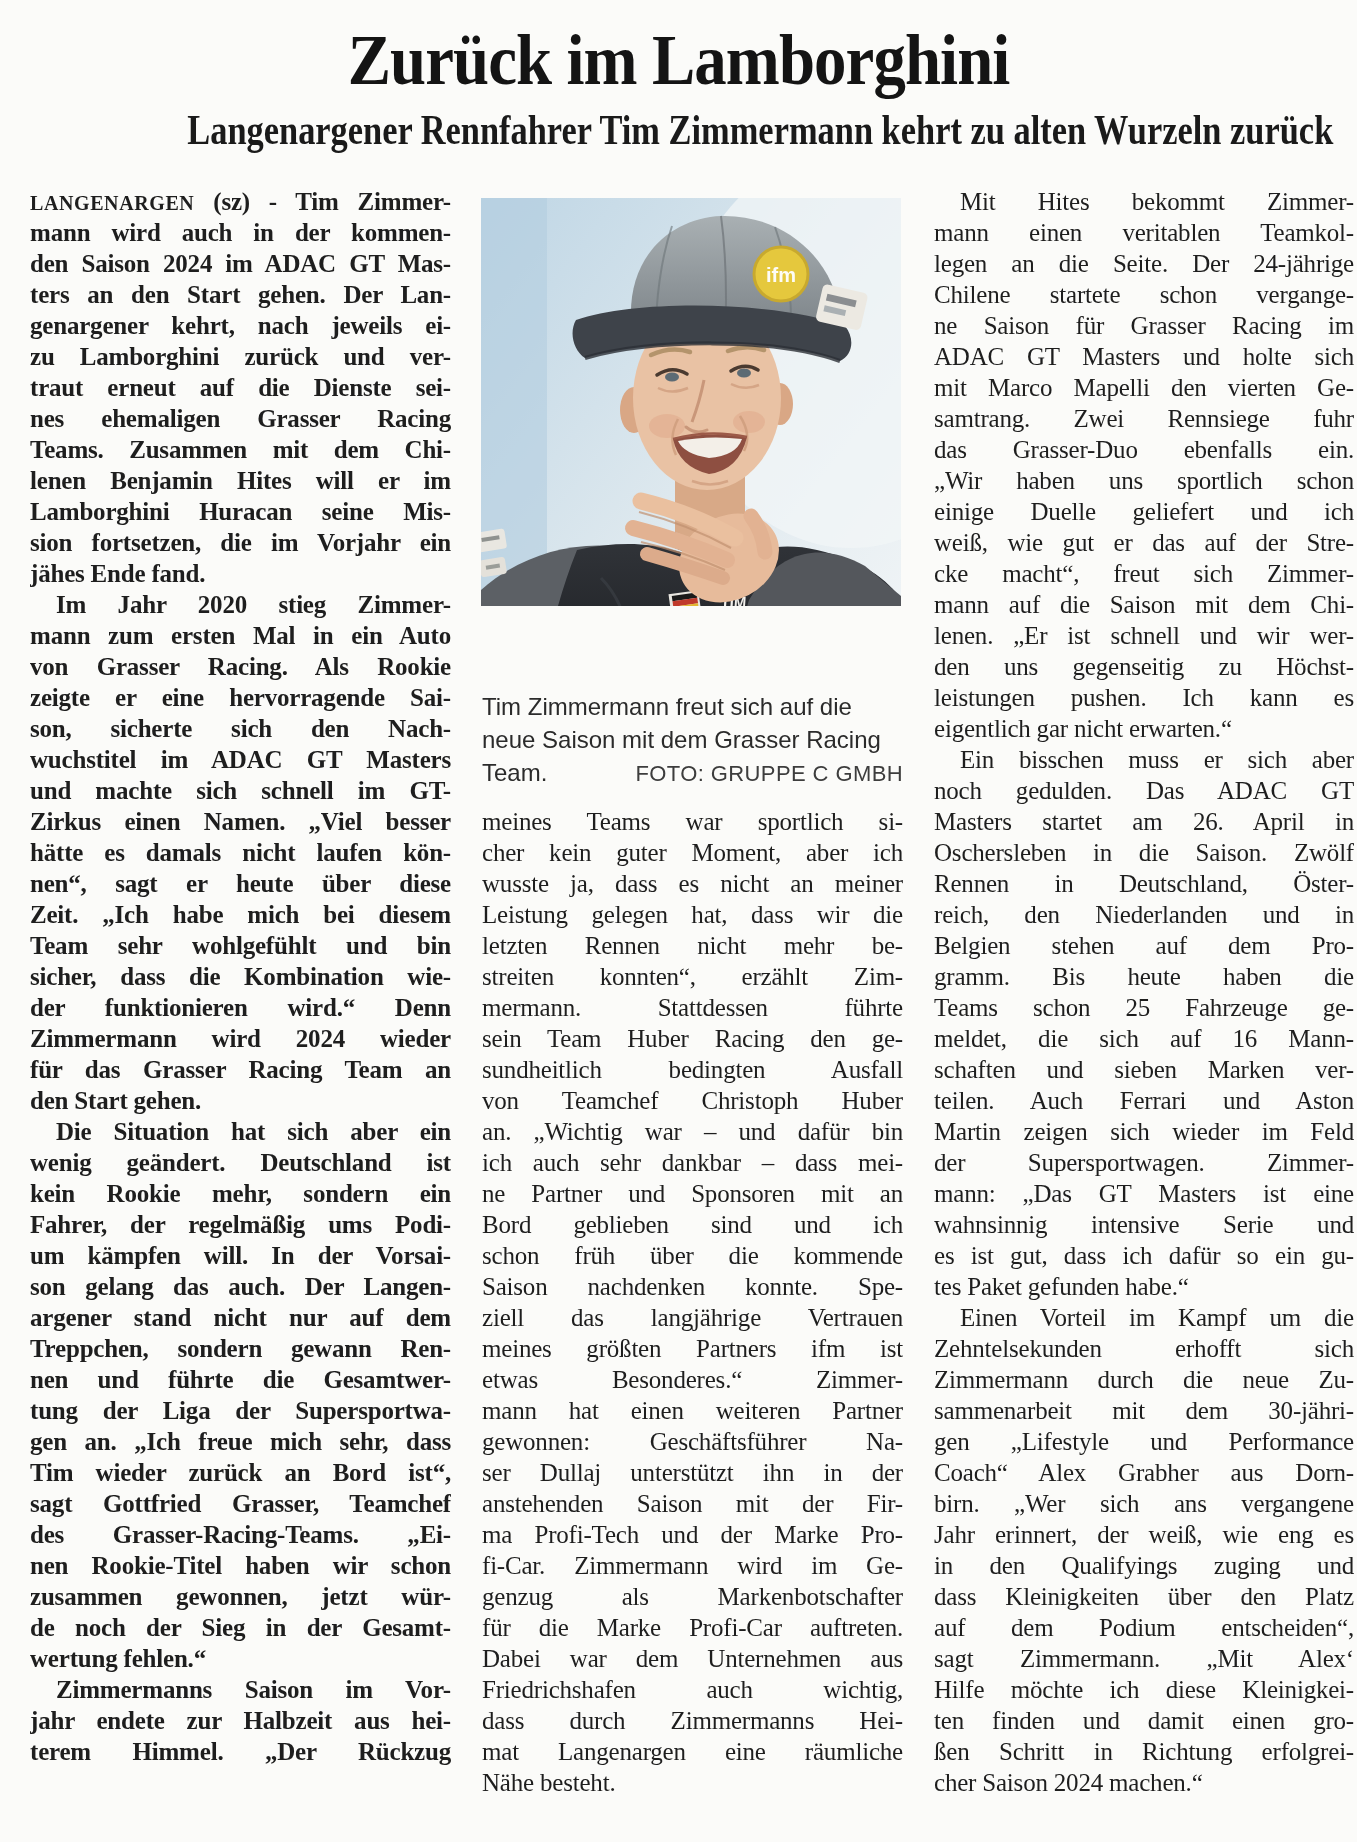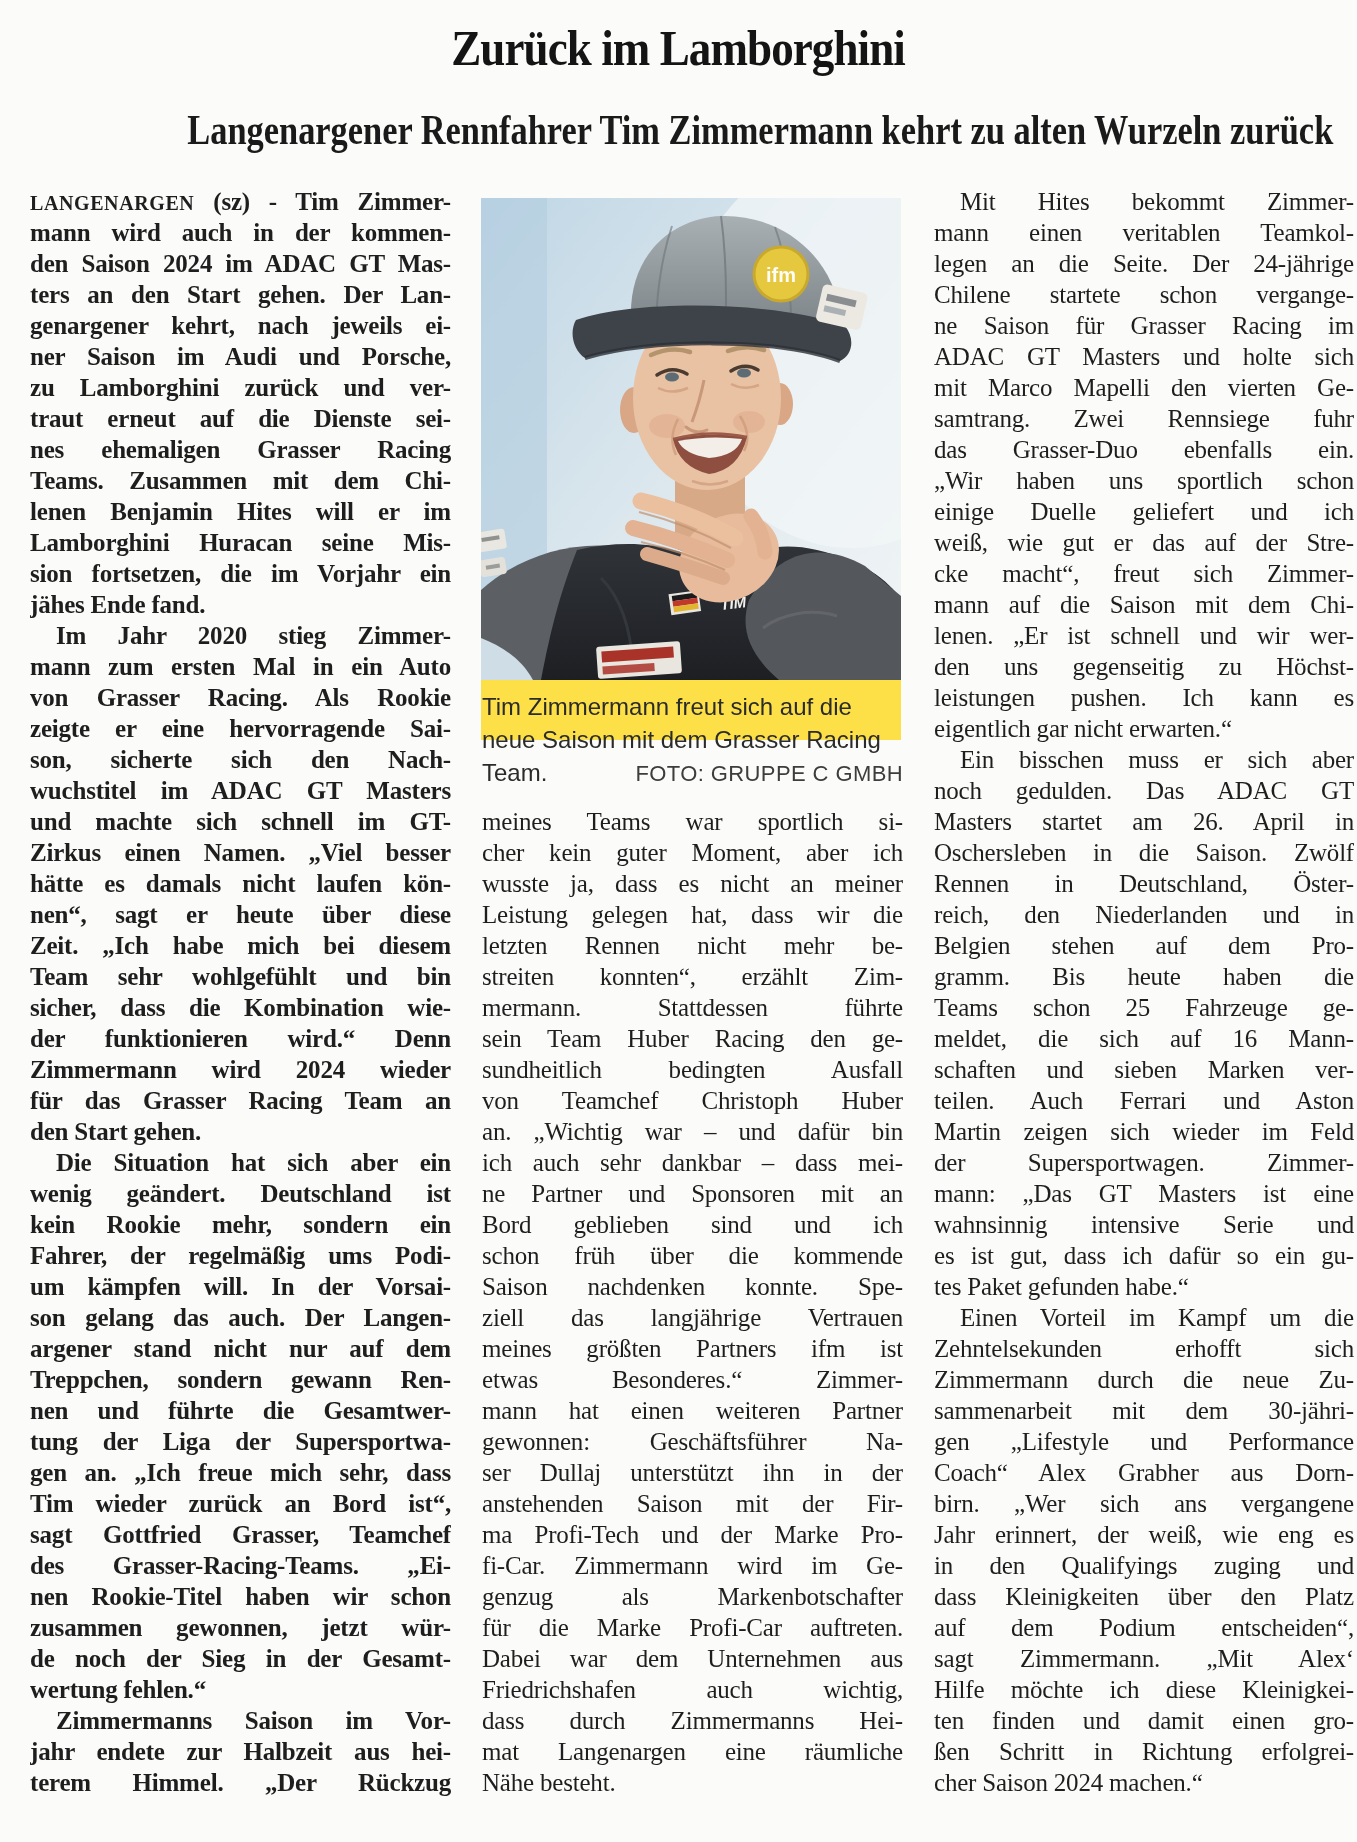--- a/index.html
+++ b/index.html
@@ -1,35 +1,35 @@
 <!DOCTYPE html>
 <html><head>
 <meta charset="utf-8">
 <style>
   html,body{margin:0;padding:0;background:#fbfbf9;}
   body{width:1357px;height:1842px;position:relative;font-family:"Liberation Serif",serif;color:#1e1e1e;overflow:hidden;}
   .page{position:absolute;inset:0;}
 
-  .headline{position:absolute;top:20px;left:0;width:100%;margin:0;text-align:center;font-size:50px;line-height:1.12;font-weight:700;color:#141414;}
+  .headline{position:absolute;top:20px;left:0;width:100%;margin:0;text-align:center;font-size:72px;line-height:1.12;font-weight:700;color:#141414;}
   .headline .inner{display:inline-block;transform:scaleX(0.90);transform-origin:center;letter-spacing:-1px;white-space:nowrap;}
 
   .subhead{position:absolute;top:106px;left:0;width:100%;margin:0;text-align:center;font-size:43px;line-height:1.1;font-weight:700;color:#1a1a1a;padding-left:44px;}
   .subhead .inner{display:inline-block;transform:scaleX(0.80);transform-origin:center;white-space:nowrap;}
 
   .col{position:absolute;}
   .col1{left:30px;top:186px;width:421px;font-weight:bold;}
   .col2{left:482px;top:806px;width:421px;}
   .col3{left:934px;top:186px;width:420px;}
 
   .line{font-size:25px;line-height:31px;height:31px;overflow:hidden;text-align:justify;text-align-last:justify;letter-spacing:-0.2px;}
   .line.endp{text-align-last:left;}
   .line.indent{text-indent:26px;}
   .lead-caps{font-size:20px;letter-spacing:0.6px;}
 
-  .photo-block{position:absolute;left:481px;top:198px;width:420px;height:542px;margin:0;background:#fde047;overflow:hidden;}
+  .photo-block{position:absolute;left:481px;top:198px;width:420px;height:408px;margin:0;background:#fde047;overflow:hidden;}
   .photo-block svg{display:block;}
 
   .caption{position:absolute;left:482px;top:690px;width:421px;font-family:"Liberation Sans",sans-serif;font-size:24px;line-height:33px;color:#2b2b2b;}
   .cap-row{display:flex;justify-content:space-between;align-items:baseline;}
   .credit{font-size:22px;letter-spacing:0.4px;color:#3d3d3d;}
 </style>
 </head>
 <body>
 
 <div class="page">
@@ -37,21 +37,20 @@
   <h1 class="headline"><span class="inner">Zurück im Lamborghini</span></h1>
 
   <h2 class="subhead"><span class="inner">Langenargener Rennfahrer Tim Zimmermann kehrt zu alten Wurzeln zurück</span></h2>
 
   <div class="col col1">
       <div class="line"><span class="lead-caps">LANGENARGEN</span> (sz) - Tim Zimmer-</div>
       <div class="line">mann wird auch in der kommen-</div>
       <div class="line">den Saison 2024 im ADAC GT Mas-</div>
       <div class="line">ters an den Start gehen. Der Lan-</div>
       <div class="line">genargener kehrt, nach jeweils ei-</div>
-      <div class="line">ner Saison im Audi und Porsche,</div>
       <div class="line">zu Lamborghini zurück und ver-</div>
       <div class="line">traut erneut auf die Dienste sei-</div>
       <div class="line">nes ehemaligen Grasser Racing</div>
       <div class="line">Teams. Zusammen mit dem Chi-</div>
       <div class="line">lenen Benjamin Hites will er im</div>
       <div class="line">Lamborghini Huracan seine Mis-</div>
       <div class="line">sion fortsetzen, die im Vorjahr ein</div>
       <div class="line endp">jähes Ende fand.</div>
       <div class="line indent">Im Jahr 2020 stieg Zimmer-</div>
       <div class="line">mann zum ersten Mal in ein Auto</div>

